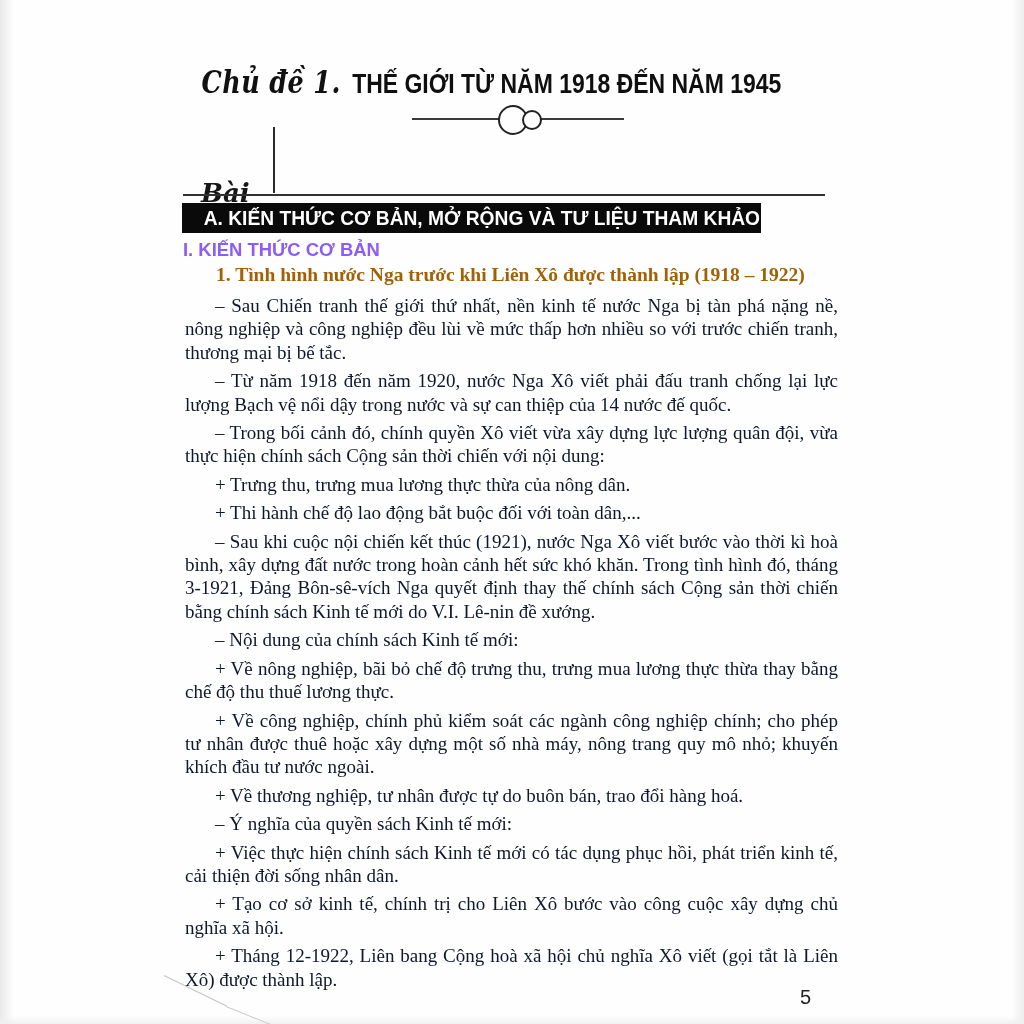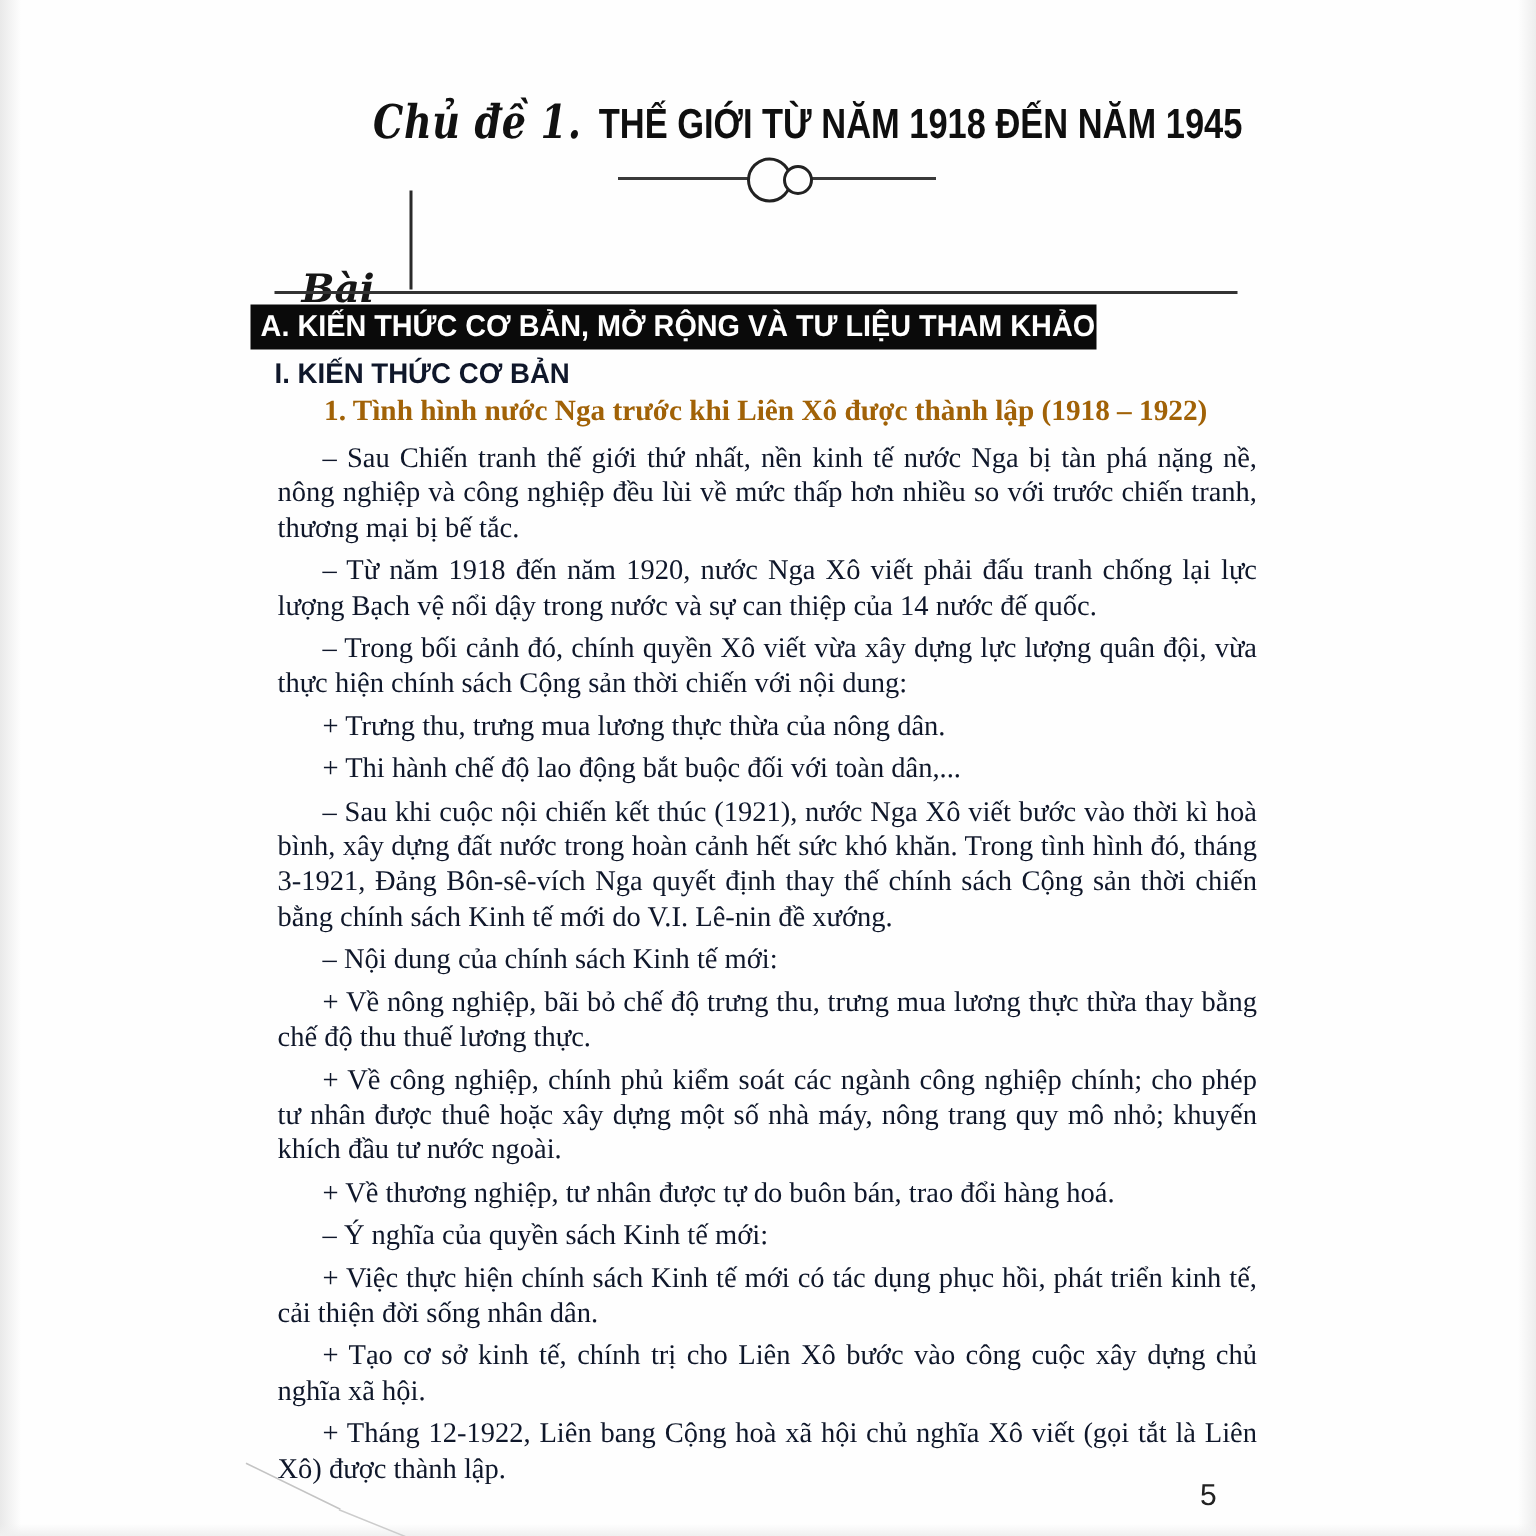--- a/index.html
+++ b/index.html
@@ -11,22 +11,22 @@
   
   .edge-left{position:absolute;left:0;top:0;bottom:0;width:14px;
     background:linear-gradient(to right,#e9e9e9,rgba(255,255,255,0));}
   .edge-right{position:absolute;right:0;top:0;bottom:0;width:12px;
     background:linear-gradient(to left,#ededed,rgba(255,255,255,0));}
   .edge-bottom{position:absolute;left:0;right:0;bottom:0;height:8px;
     background:linear-gradient(to top,#f0f0f0,rgba(255,255,255,0));}
 
   
   .chapter-heading{
-    position:absolute;top:64px;left:168px;width:724px;
-    text-align:right;white-space:nowrap;
+    position:absolute;top:64px;left:138px;width:724px;
+    text-align:left;white-space:nowrap;
   }
   .chapter-heading .inner{
     display:inline-block;transform:scaleX(0.82);transform-origin:center;
     white-space:nowrap;
   }
   .script-text{
     font-family:"DejaVu Serif","Liberation Serif",serif;
     font-style:italic;font-weight:bold;font-size:31px;color:#111;
     letter-spacing:0.5px;
   }
@@ -57,32 +57,32 @@
   .lesson-vrule{position:absolute;left:90px;top:2px;width:2px;height:66px;background:#2a2a2a;}
   .lesson-title{position:absolute;left:92px;right:0;top:6px;text-align:center;
     font-family:"Liberation Sans",sans-serif;font-weight:bold;color:#0f0f0f;}
   .lesson-title .t1,.lesson-title .t2{
     display:block;font-size:24px;line-height:29px;white-space:nowrap;}
   .lesson-title .cond{display:inline-block;transform:scaleX(0.93);transform-origin:center;}
   .lesson-hrule{position:absolute;left:0px;top:69px;width:642px;height:2px;background:#333;}
 
   
   .banner{
-    position:absolute;top:203px;left:167px;width:564px;height:30px;
+    position:absolute;top:203px;left:182px;width:564px;height:30px;
     background:#0a0a0a;color:#ffffff;
     font-family:"Liberation Sans",sans-serif;font-weight:bold;font-size:20px;
-    line-height:30px;white-space:nowrap;overflow:hidden;
+    line-height:30px;white-space:nowrap;overflow:hidden;padding-left:15px;
   }
   .banner .cond{display:inline-block;transform:scaleX(0.96);transform-origin:left;padding-left:7px;}
 
   
   .section-heading{
     position:absolute;top:239px;left:183px;
     font-family:"Liberation Sans",sans-serif;font-weight:bold;font-size:19px;
-    color:#0f172a;white-space:nowrap;
+    color:#8b5cf6;white-space:nowrap;
   }
   .section-heading .cond{display:inline-block;transform:scaleX(0.97);transform-origin:left;}
 
   
   .body-text{position:absolute;top:263px;left:185px;width:653px;}
   .subsection-heading{
     font-family:"Liberation Serif",serif;font-weight:bold;font-size:19.5px;
     margin:0 0 7px 0;text-indent:31px;color:#a16207;line-height:24px;
   }
   .body-text p{

